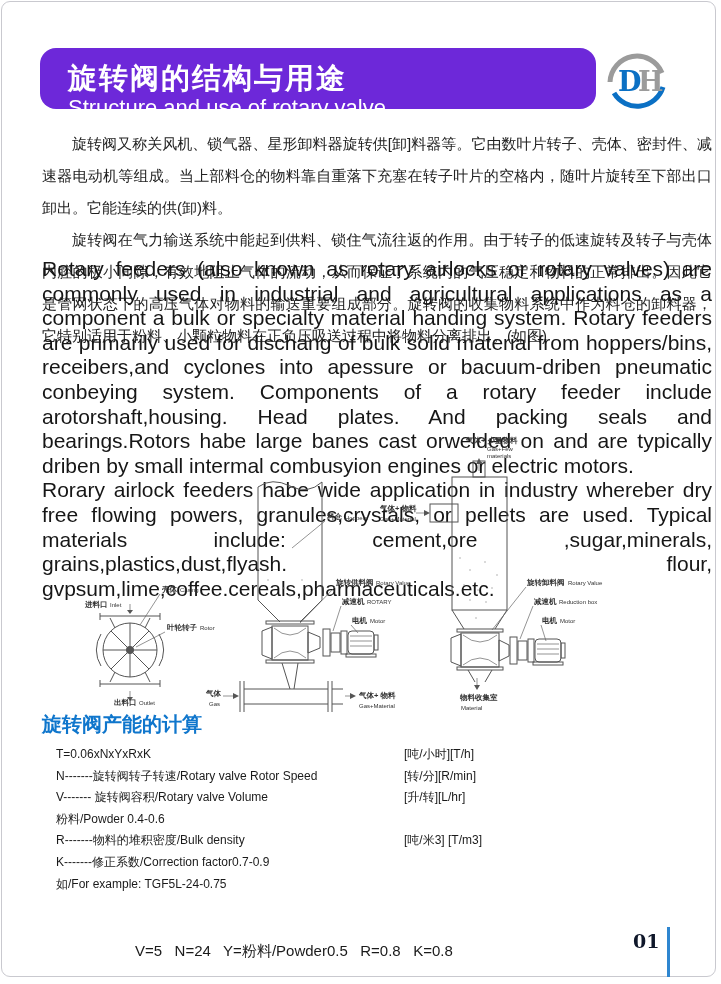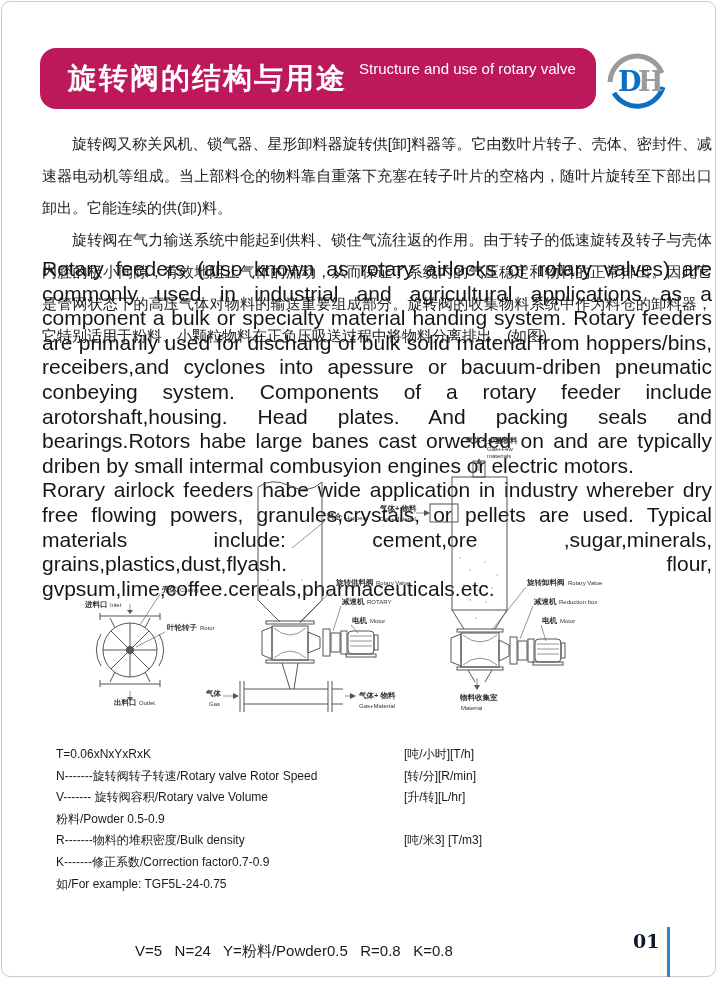--- a/index.html
+++ b/index.html
@@ -5,21 +5,21 @@
   html,body{margin:0;padding:0;background:#ffffff;}
   .page{position:relative;width:721px;height:984px;background:#fff;overflow:hidden;
         font-family:"Liberation Sans",sans-serif;color:#1c1c1c;}
   .page-border{position:absolute;left:1px;top:1px;width:713px;height:974px;
         border:1.5px solid #c9c9cf;border-radius:9px;pointer-events:none;}
   
   .header-band{position:absolute;left:40px;top:48px;width:556px;height:61px;
         border-radius:16px;display:flex;align-items:baseline;}
   .title-zh{font-size:29px;font-weight:bold;color:#fff;margin-left:28px;letter-spacing:2px;
         line-height:61px;}
-  .title-en{font-size:15px;color:#fff;margin-left:12px;position:relative;top:-14px;}
+  .title-en{font-size:22px;color:#fff;margin-left:12px;position:relative;top:-14px;}
   .logo{position:absolute;left:603px;top:46px;width:68px;height:68px;}
   
   .cn-block{position:absolute;left:42px;top:128px;width:670px;font-size:15px;
         line-height:32px;text-align:justify;color:#222;}
   .cn-block p{margin:0;text-indent:2em;}
   .en-block{position:absolute;left:42px;top:257px;width:670px;font-size:21px;
         line-height:24.6px;text-align:justify;color:#161616;}
   .en-block p{margin:0;}
   
   .diagram{position:absolute;left:40px;top:430px;width:660px;height:284px;}
@@ -41,21 +41,21 @@
   .page-number{position:absolute;left:633px;top:930px;font-family:"DejaVu Serif",serif;
         font-weight:bold;font-size:19px;color:#0f172a;}
   .footer-vline{position:absolute;left:667px;top:927px;width:2.5px;height:50px;}
 </style>
 </head>
 <body>
 
 <div class="page">
   <div class="page-border"></div>
 
-  <div class="header-band" id="headerBand" style="background: #be185d;">
+  <div class="header-band" id="headerBand" style="background: #6d28d9; flex-direction: column;">
     <span class="title-zh">旋转阀的结构与用途</span>
     <span class="title-en">Structure and use of rotary valve</span>
   </div>
 
   <svg class="logo" viewBox="0 0 68 68">
     <path d="M7,36 A27,27 0 0 1 59,27" fill="none" stroke="#9b9b9b" stroke-width="5"></path>
     <path d="M60,41 A27,27 0 0 1 11,47" fill="none" stroke="#0b70c4" stroke-width="5"></path>
     <text x="15" y="45" font-family="DejaVu Serif,serif" font-weight="bold" font-size="27" fill="#0b70c4">D</text>
     <text x="35" y="45" font-family="DejaVu Serif,serif" font-weight="bold" font-size="27" fill="#9b9b9b">H</text>
   </svg>
@@ -217,36 +217,37 @@
       <text class="en-lb" x="528" y="155">Rotary Value</text>
       <text class="zh-lb" x="494" y="174">减速机</text>
       <text class="en-lb" x="519" y="174">Reduction box</text>
       <text class="zh-lb" x="502" y="193">电机</text>
       <text class="en-lb" x="520" y="193">Motor</text>
       <text class="zh-lb" x="420" y="270">物料收集室</text>
       <text class="en-lb" x="421" y="280">Material</text>
     </g>
   </svg>
 
+  <div class="calc-heading" id="calcHeading" style="color: rgb(15, 118, 204);">旋转阀产能的计算</div>
 
   <div class="calc-rows">
     <div class="calc-row">
       <span class="cl">T=0.06xNxYxRxK</span>
       <span class="cr">[吨/小时][T/h]</span>
     </div>
     <div class="calc-row">
       <span class="cl">N-------旋转阀转子转速/Rotary valve Rotor Speed</span>
       <span class="cr">[转/分][R/min]</span>
     </div>
     <div class="calc-row">
       <span class="cl">V------- 旋转阀容积/Rotary valve Volume</span>
       <span class="cr">[升/转][L/hr]</span>
     </div>
     <div class="calc-row">
-      <span class="cr">粉料/Powder 0.5-0.9</span>
+      <span class="cr">粉料/Powder 0.4-0.6</span>
     </div>
     <div class="calc-row">
       <span class="cl">R-------物料的堆积密度/Bulk density</span>
       <span class="cr">[吨/米3] [T/m3]</span>
     </div>
     <div class="calc-row">
       <span class="cl">K-------修正系数/Correction factor0.7-0.9</span>
       <span class="cr"></span>
     </div>
     <div class="calc-row">

